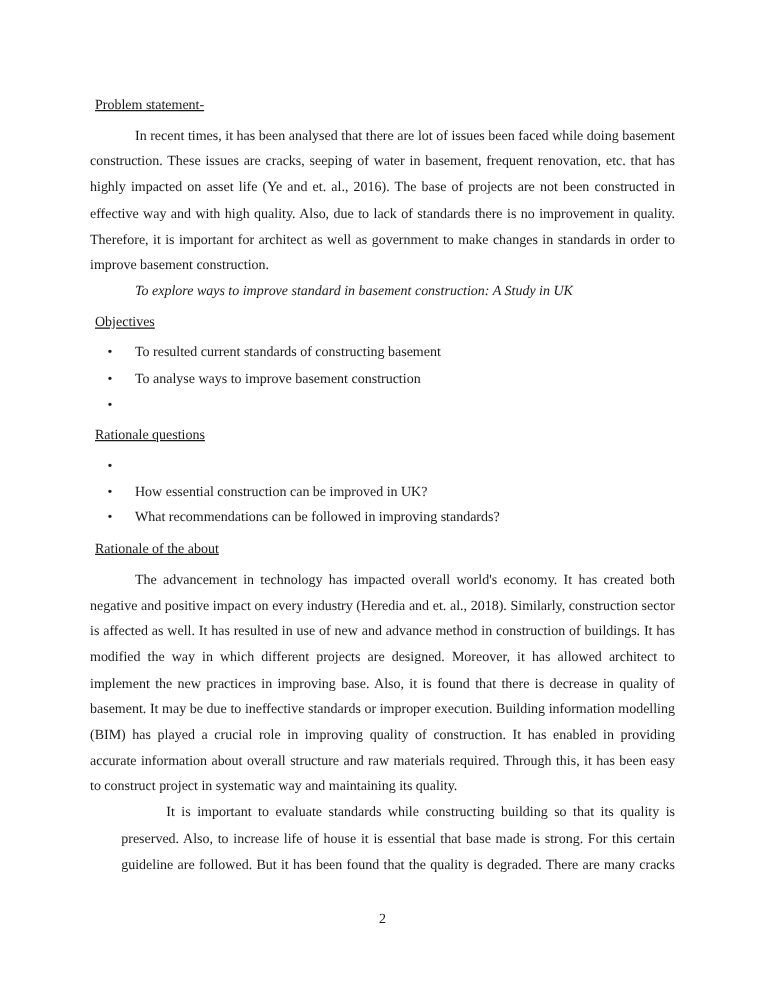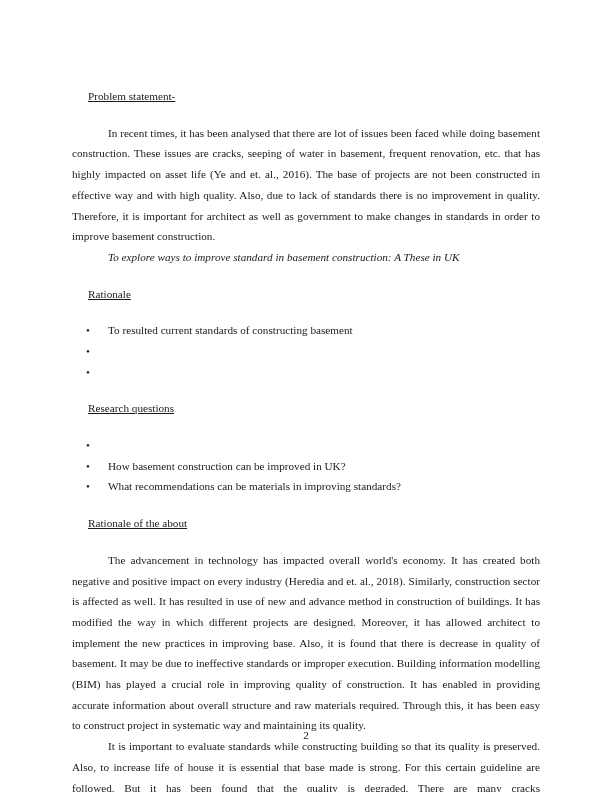--- a/index.html
+++ b/index.html
@@ -1,47 +1,47 @@
 <!DOCTYPE html>
 <html><head>
 <meta charset="utf-8">
 <style>
   html, body { margin: 0; padding: 0; background: #ffffff; }
   body { width: 612px; height: 792px; position: relative; overflow: hidden;
          font-family: "Liberation Serif", serif; color: #1a1a1a; font-size: 11.2px; }
   .page { position: absolute; left: 72px; top: 70px; width: 468px; }
-  .heading { text-decoration: underline; line-height: 20.7px; height: 20.7px; margin: 16px; }
+  .heading { text-decoration: underline; line-height: 20.7px; height: 20.7px; margin: 4px; }
   p.body { margin: 0; text-align: justify; line-height: 20.7px; text-indent: 36px; }
   p.aim { margin: 0; font-style: italic; line-height: 20.7px; padding-left: 36px; }
   ul { list-style: none; margin: 0; padding: 0; }
   ul li { position: relative; padding-left: 36px; line-height: 20.7px; height: 20.7px; white-space: nowrap; }
   ul li .bullet { position: absolute; left: 14px; top: 0; }
   .pagenum { position: absolute; left: 0; right: 0; top: 728px; text-align: center; line-height: 14px; }
 </style>
 </head>
 <body>
 
 <div class="page">
   <div class="heading">Problem statement- </div>
   <p class="body">In recent times, it has been analysed that there are lot of issues been faced while doing basement construction. These issues are cracks, seeping of water in basement, frequent renovation, etc. that has highly impacted on asset life (Ye and et. al.,  2016). The base of projects are not been constructed in effective way and with high quality. Also, due to lack of standards there is no improvement in quality. Therefore, it is important for architect as well as government to make changes in standards in order to improve basement construction.</p>
 
-  <p class="aim">To explore ways to improve standard in basement construction: A These in UK</p>
+  <p class="aim">To explore ways to improve standard in basement construction: A Study in UK</p>
 
-  <div class="heading">Rationale</div>
+  <div class="heading">Objectives</div>
   <ul>
     <li><span class="bullet">•</span><span>To resulted current standards of constructing basement</span></li>
-    <li><span class="bullet">•</span></li>
+    <li><span class="bullet">•</span><span>To analyse ways to improve basement construction</span></li>
     <li><span class="bullet">•</span></li>
   </ul>
 
-  <div class="heading">Research questions</div>
+  <div class="heading">Rationale questions</div>
   <ul>
     <li><span class="bullet">•</span></li>
-    <li><span class="bullet">•</span><span>How basement construction can be improved in UK?</span></li>
-    <li><span class="bullet">•</span><span>What recommendations can be materials in improving standards?</span></li>
+    <li><span class="bullet">•</span><span>How essential construction can be improved in UK?</span></li>
+    <li><span class="bullet">•</span><span>What recommendations can be followed in improving standards?</span></li>
   </ul>
 
   <div class="heading">Rationale of the about</div>
   <p class="body">The advancement in technology has impacted overall world's economy. It has created both negative and positive impact on every industry (Heredia and et. al., 2018). Similarly, construction sector is affected as well. It has resulted in use of new and advance method in construction of buildings. It has modified the way in which different projects are designed. Moreover, it has allowed architect to implement the new practices in improving base. Also, it is found that there is decrease in quality of basement. It may be due to ineffective standards or improper execution. Building information modelling (BIM) has played a crucial role in improving quality of construction. It has enabled in providing accurate information about overall structure and raw materials required. Through this, it has been easy to construct project in systematic way and maintaining its quality.</p>
-  <p class="body" style="text-align-last: justify;">It is important to evaluate standards while constructing building so that its quality is preserved. Also, to increase life of house it is essential that base made is strong. For this certain guideline are followed. But it has been found that the quality is degraded. There are many cracks</p>
+  <p class="body" style="text-align-last: justify; margin-left: 25px;">It is important to evaluate standards while constructing building so that its quality is preserved. Also, to increase life of house it is essential that base made is strong. For this certain guideline are followed. But it has been found that the quality is degraded. There are many cracks</p>
 </div>
 
 <div class="pagenum">2</div>
 
 </body></html>

